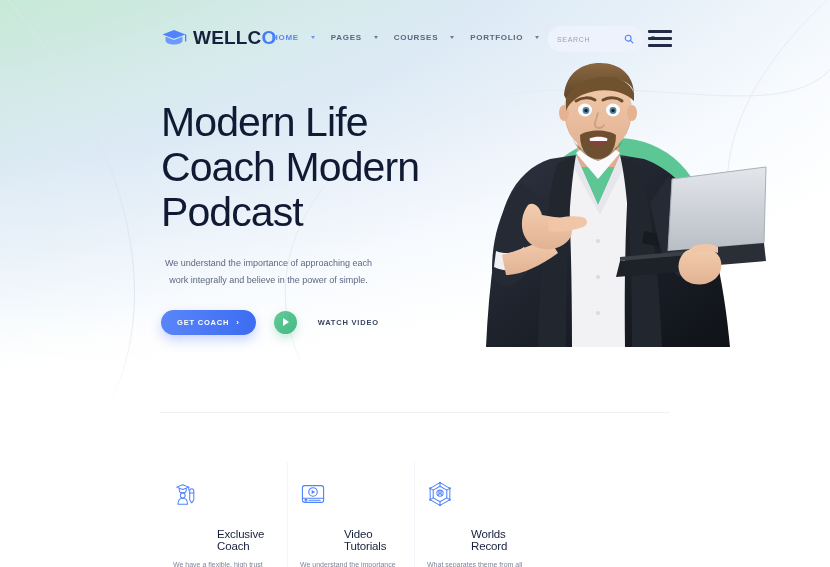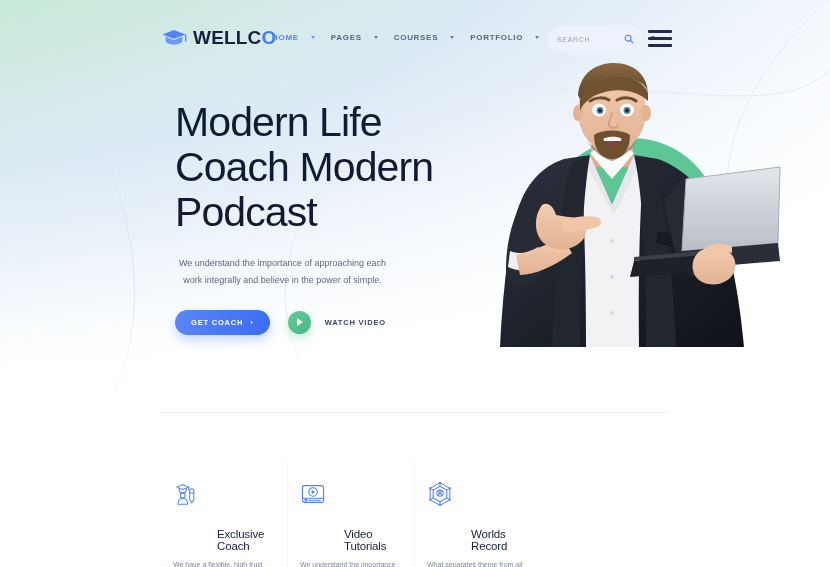--- a/index.html
+++ b/index.html
@@ -64,41 +64,41 @@
   .search-ph { font-size:7px; letter-spacing:.7px; color:#98a2bb; text-transform:uppercase; flex:1; }
   .search-ico { width:10px; height:10px; flex:none; }
 
   .burger { position:absolute; left:648px; top:18px; width:24px; height:17px; cursor:pointer; display:flex; flex-direction:column; justify-content:space-between; }
   .burger span { display:block; height:2.6px; background:#242c45; border-radius:1px; }
   .burger span:nth-child(1){ width:24px; }
   .burger span:nth-child(2){ width:24px; }
   .burger span:nth-child(3){ width:24px; }
 
   
-  .hero { position:absolute; left:14px; top:0; width:674px; height:430px; z-index:3; }
+  .hero { position:absolute; left:0; top:0; width:674px; height:430px; z-index:3; }
 
   .hero-copy { position:absolute; left:161px; top:100px; width:300px; }
   .hero-title {
     font-size:41px; line-height:1.1; font-weight:400; letter-spacing:-.9px;
     color:#111a33;
   }
   .hero-sub {
     margin-top:20px; font-size:9px; line-height:1.85; color:#5d6780; max-width:215px;text-align:center;
   }
   .hero-actions { margin-top:21px; display:flex; gap:18px; }
   .btn-primary {
     height:25px; padding:0 16px; border-radius:13px; border:0; cursor:pointer;
     background:linear-gradient(100deg,#5b86f9 0%,#3b6cf2 100%);
     color:#fff; font-size:7.5px; font-weight:700; letter-spacing:.8px;
     display:flex; align-items:center; gap:7px; text-transform:uppercase;
     box-shadow:0 5px 12px rgba(59,108,242,.28);
     font-family:"Liberation Sans", sans-serif;
   }
   .btn-primary .arw { font-size:8px; font-weight:700; }
-  .watch { display:flex; align-items:center; gap:14px; cursor:pointer; }
+  .watch { display:flex; align-items:center; gap:21px; cursor:pointer; }
   .play-circle {
     width:23px; height:23px; border-radius:50%; flex:none;
     background:linear-gradient(135deg,#62cb98 0%,#46b884 100%);
     display:flex; align-items:center; justify-content:center;
     box-shadow:0 4px 10px rgba(70,184,132,.30);
   }
   .play-tri { width:0; height:0; border-top:4px solid transparent; border-bottom:4px solid transparent; border-left:6.5px solid #fff; margin-left:2px; }
   .watch-label { font-size:7.5px; font-weight:700; letter-spacing:.8px; color:#3c4560; text-transform:uppercase; }
 
   

